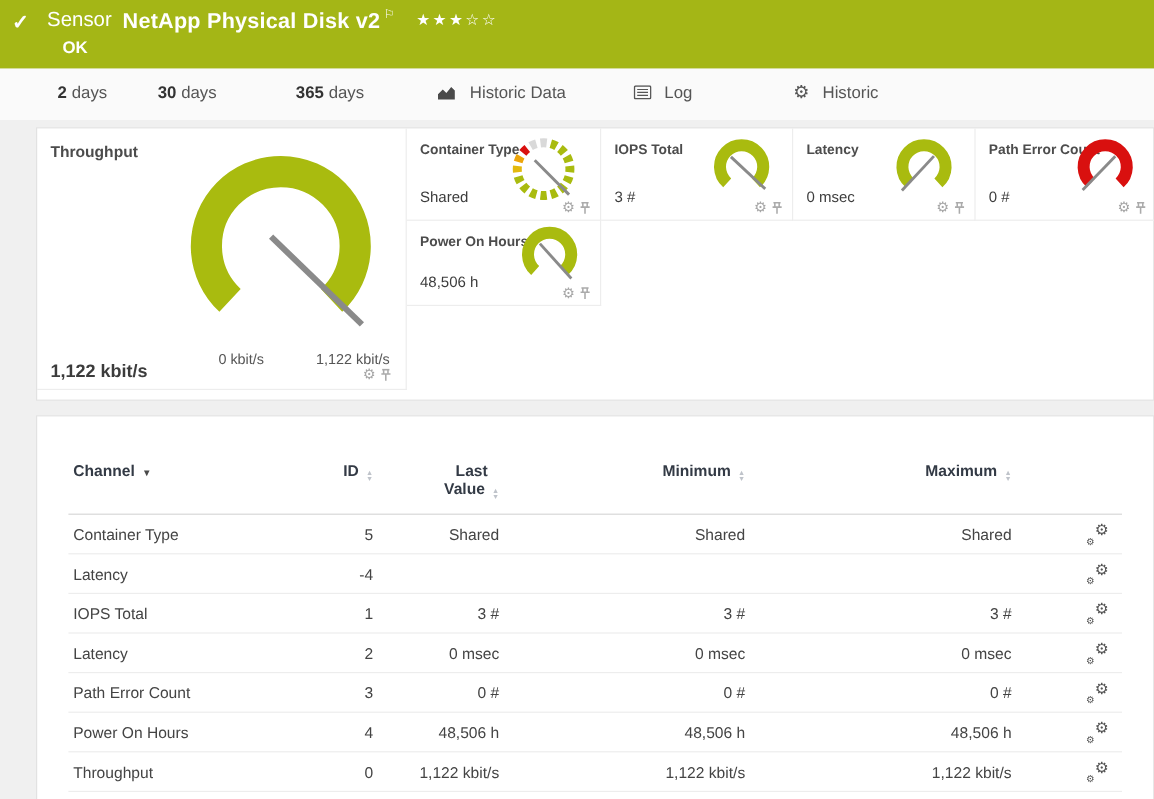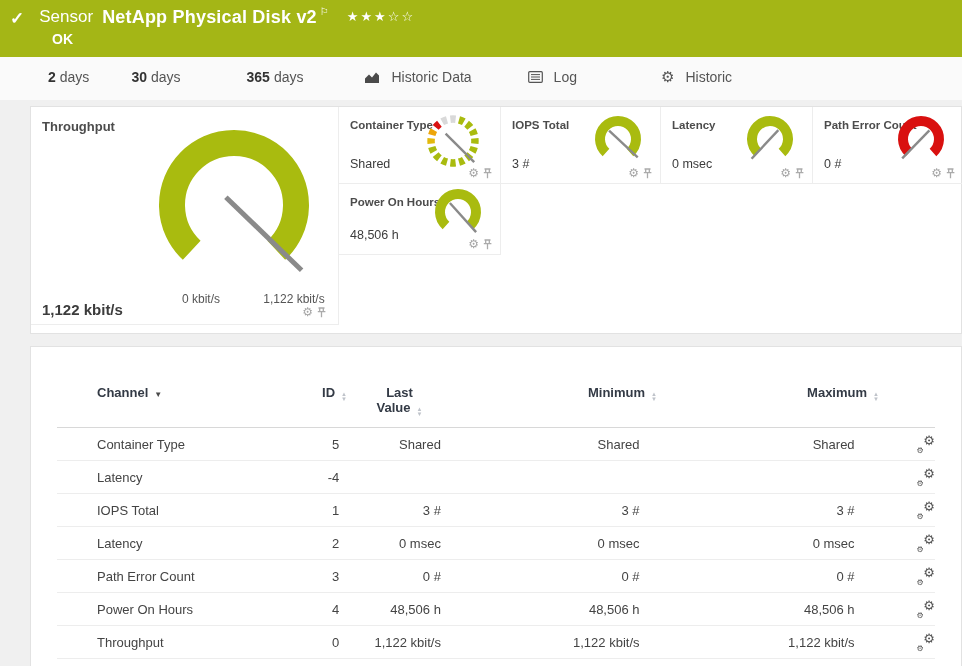--- a/index.html
+++ b/index.html
@@ -54,27 +54,27 @@
   .cell-path   { left:782px; width:150px; border-right:none; }
   .cell-power  { left:308px; top:77px; width:162px; height:71px; }
   .cell-power .gsvg { position:absolute; right:14px; top:1px; }
 
   .panel-table { margin:12px 0 0 30px; width:932px; height:321px; background:#fff;
                  border:1px solid #e2e2e2; padding-top:30px; overflow:hidden; }
   .thead { display:flex; align-items:flex-start; margin:0 26px; padding:8px 0 10px 4px;
            border-bottom:1px solid #d8d8d8; font-size:13px; font-weight:bold; color:#333a45; }
   .trow { display:flex; align-items:center; margin:0 26px; padding-left:4px; height:33px;
           border-bottom:1px solid #ededed; font-size:13px; color:#444; }
-  .col-channel { width:165px; text-align:left;margin-left:36px; }
+  .col-channel { width:165px; text-align:left; }
   .col-id { width:85px; text-align:right; }
   .col-last { width:105px; text-align:right; }
   .col-min { width:205px; text-align:right; }
   .col-max { width:222px; text-align:right; }
   .col-actions { margin-left:62px; }
-  .thead .col-last { text-align:center; }
+  .thead .col-last { text-align:right; }
   .sort { display:inline-flex; flex-direction:column; margin-left:6px; vertical-align:1px;
           color:#bfc3ca; font-size:6px; line-height:5px; cursor:pointer; }
   .caret { font-size:8px; color:#4a4a4a; margin-left:6px; cursor:pointer; }
   .lastv-stack { display:inline-flex; flex-direction:column; align-items:center; line-height:15px; }
   .gears { position:relative; width:19px; height:17px; display:inline-block; cursor:pointer; }
   .gears .g1 { position:absolute; right:0; top:-3px; font-size:13px; color:#555; }
   .gears .g2 { position:absolute; left:0; bottom:-2px; font-size:8px; color:#555; }
 </style>
 </head>
 <body>

